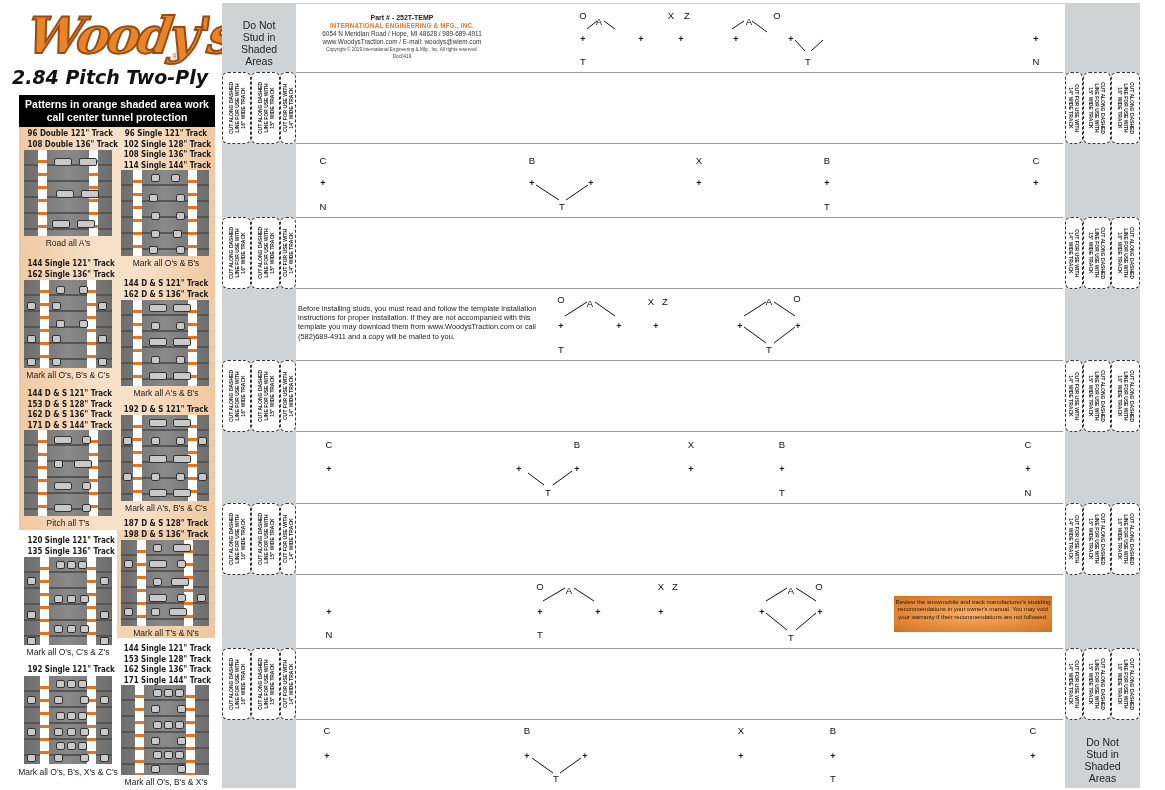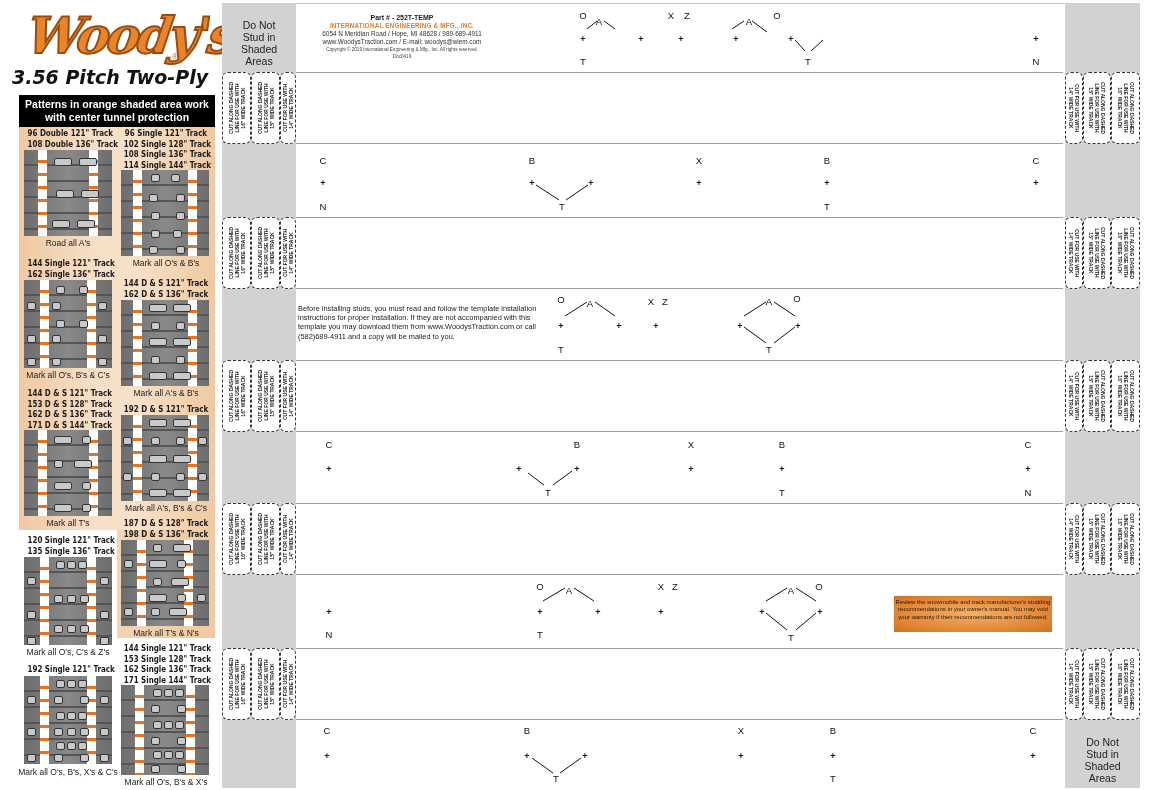--- a/index.html
+++ b/index.html
@@ -66,26 +66,26 @@
     font-size: 6px; line-height: 7.4px; text-align: center; color: #2a1808; padding-top: 3px; }
 </style>
 </head>
 <body>
 
 <div id="left">
   <div class="logo">
     <div class="logo-text">Woody's</div>
     <div class="logo-reg">®</div>
   </div>
-  <div class="subtitle">3.56 Pitch Two-Ply</div>
+  <div class="subtitle">2.84 Pitch Two-Ply</div>
   <div class="orange-area"></div>
   <div class="orange-area2"></div>
   <div class="banner">
     <div>Patterns in orange shaded area work</div>
-    <div>with center tunnel protection</div>
+    <div>call center tunnel protection</div>
   </div>
 
   <div class="track-label" style="left:22px;top:128px;width:92px;">
     <div>96 Double 121" Track</div>
       <div>108 Double 136" Track</div>
   </div>
   <div class="track-img" style="left:24px;top:150px;width:88px;height:86px;">
     <div class="rail" style="left:14px;"></div>
       <div class="rail" style="right:14px;"></div>
     <div class="stud wide" style="left:30px;top:8px;"></div>
@@ -173,21 +173,21 @@
       <div class="rail" style="right:14px;"></div>
     <div class="stud wide" style="left:30px;top:6px;"></div>
       <div class="stud" style="left:58px;top:6px;"></div>
     <div class="stud" style="left:30px;top:30px;"></div>
       <div class="stud wide" style="left:50px;top:30px;"></div>
     <div class="stud wide" style="left:30px;top:52px;"></div>
       <div class="stud" style="left:58px;top:52px;"></div>
     <div class="stud wide" style="left:30px;top:74px;"></div>
       <div class="stud" style="left:58px;top:74px;"></div>
   </div>
-  <div class="mark-label" style="left:22px;top:518px;width:92px;">Mark all T's</div>
+  <div class="mark-label" style="left:22px;top:518px;width:92px;">Pitch all T's</div>
 
   <div class="track-label" style="left:118px;top:404px;width:96px;">
     <div>192 D &amp; S 121" Track</div>
   </div>
   <div class="track-img" style="left:121px;top:415px;width:88px;height:86px;">
     <div class="rail" style="left:12px;"></div>
       <div class="rail" style="right:12px;"></div>
     <div class="stud wide" style="left:28px;top:4px;"></div>
       <div class="stud wide" style="left:52px;top:4px;"></div>
     <div class="stud" style="left:2px;top:22px;"></div>

